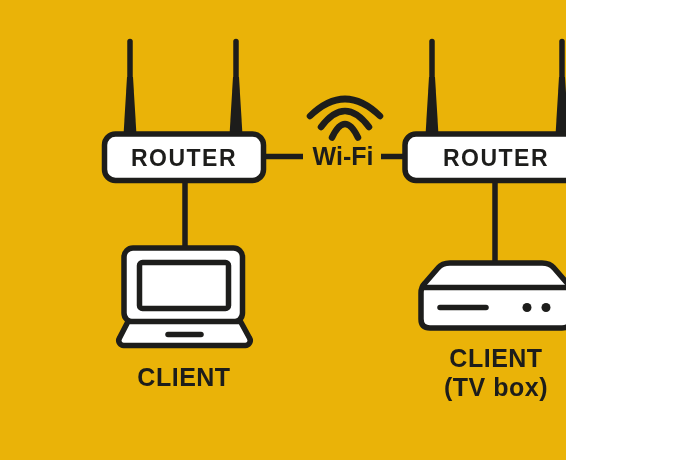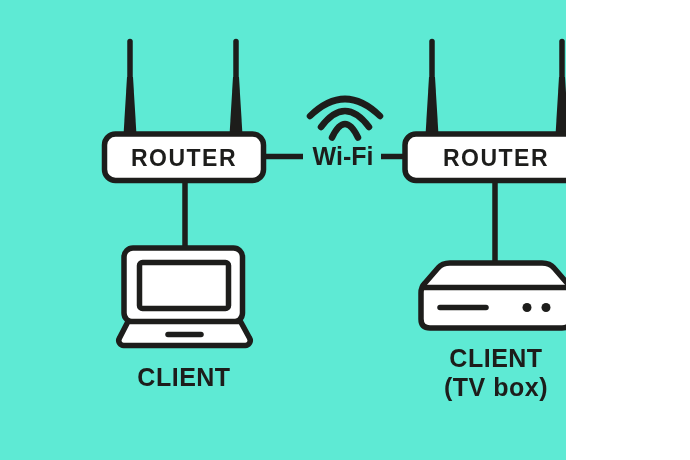--- a/index.html
+++ b/index.html
@@ -4,21 +4,21 @@
 <style>
   html, body {
     margin: 0;
     padding: 0;
     background: #ffffff;
   }
   .canvas {
     position: relative;
     width: 566px;
     height: 460px;
-    background: #5eead4;
+    background: #eab308;
     overflow: hidden;
     font-family: "Liberation Sans", sans-serif;
   }
   svg { display: block; }
   .stroke {
     stroke: #1d1d1b;
     fill: none;
     stroke-width: 5.5;
   }
   .filled {

